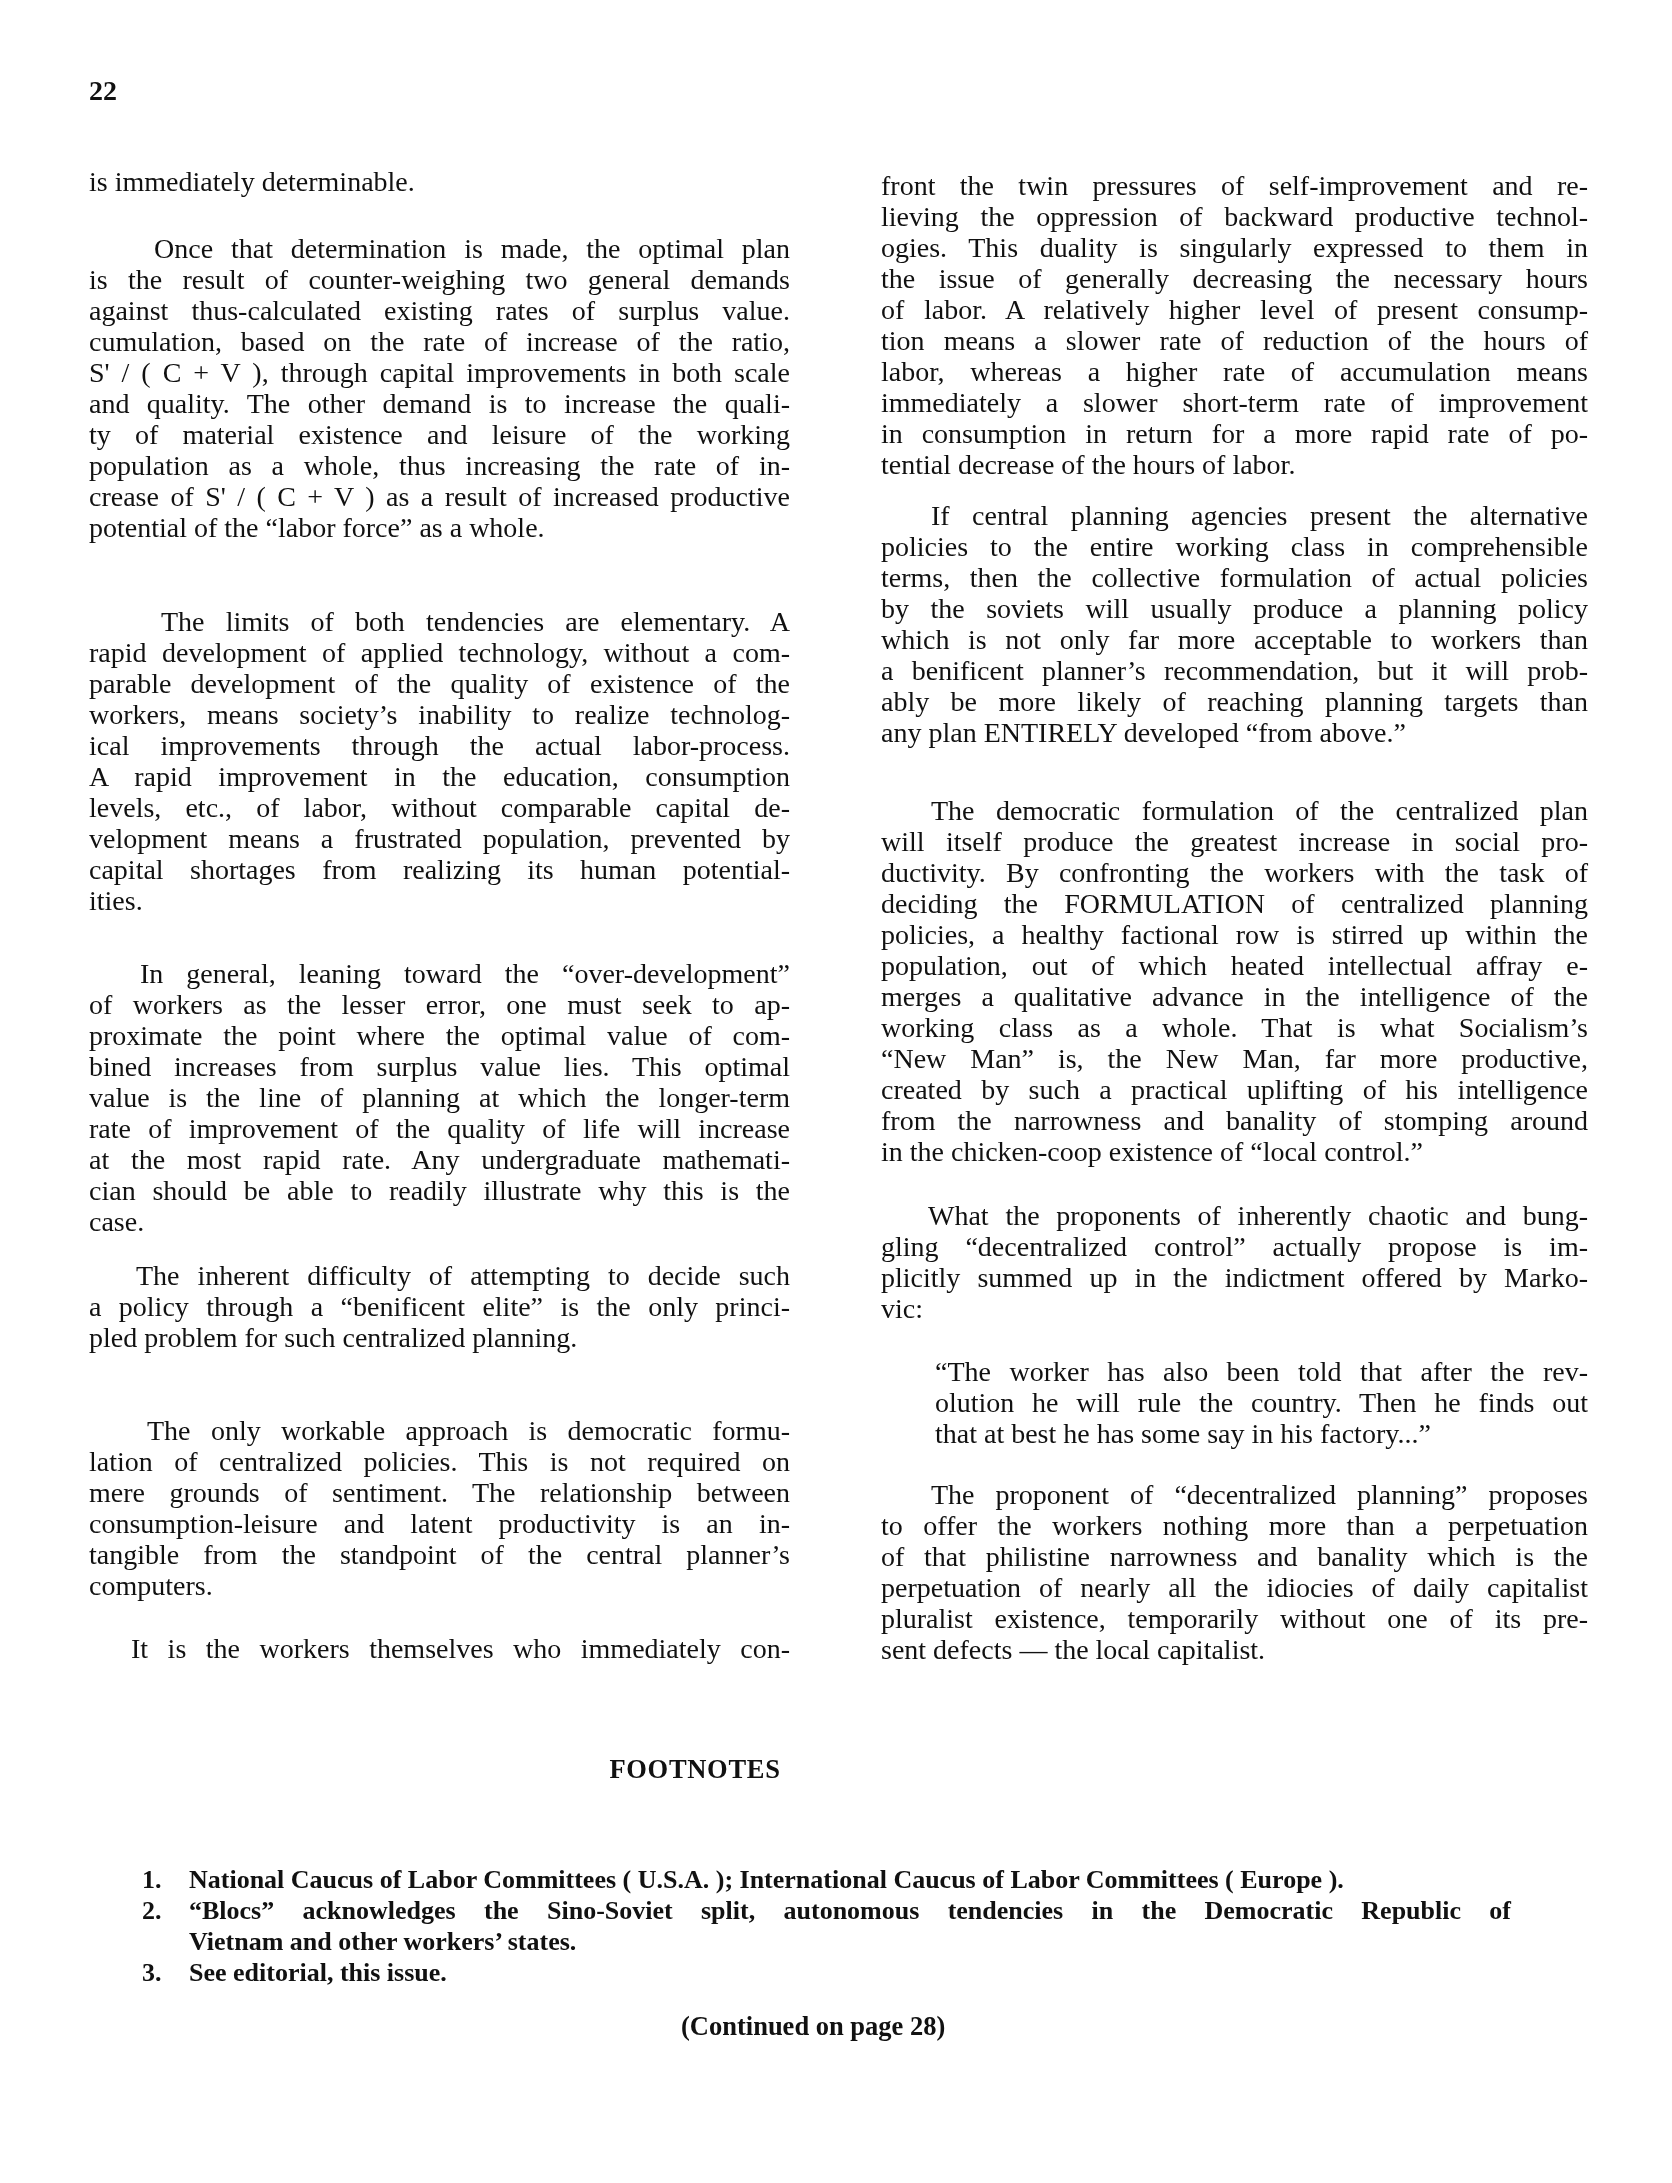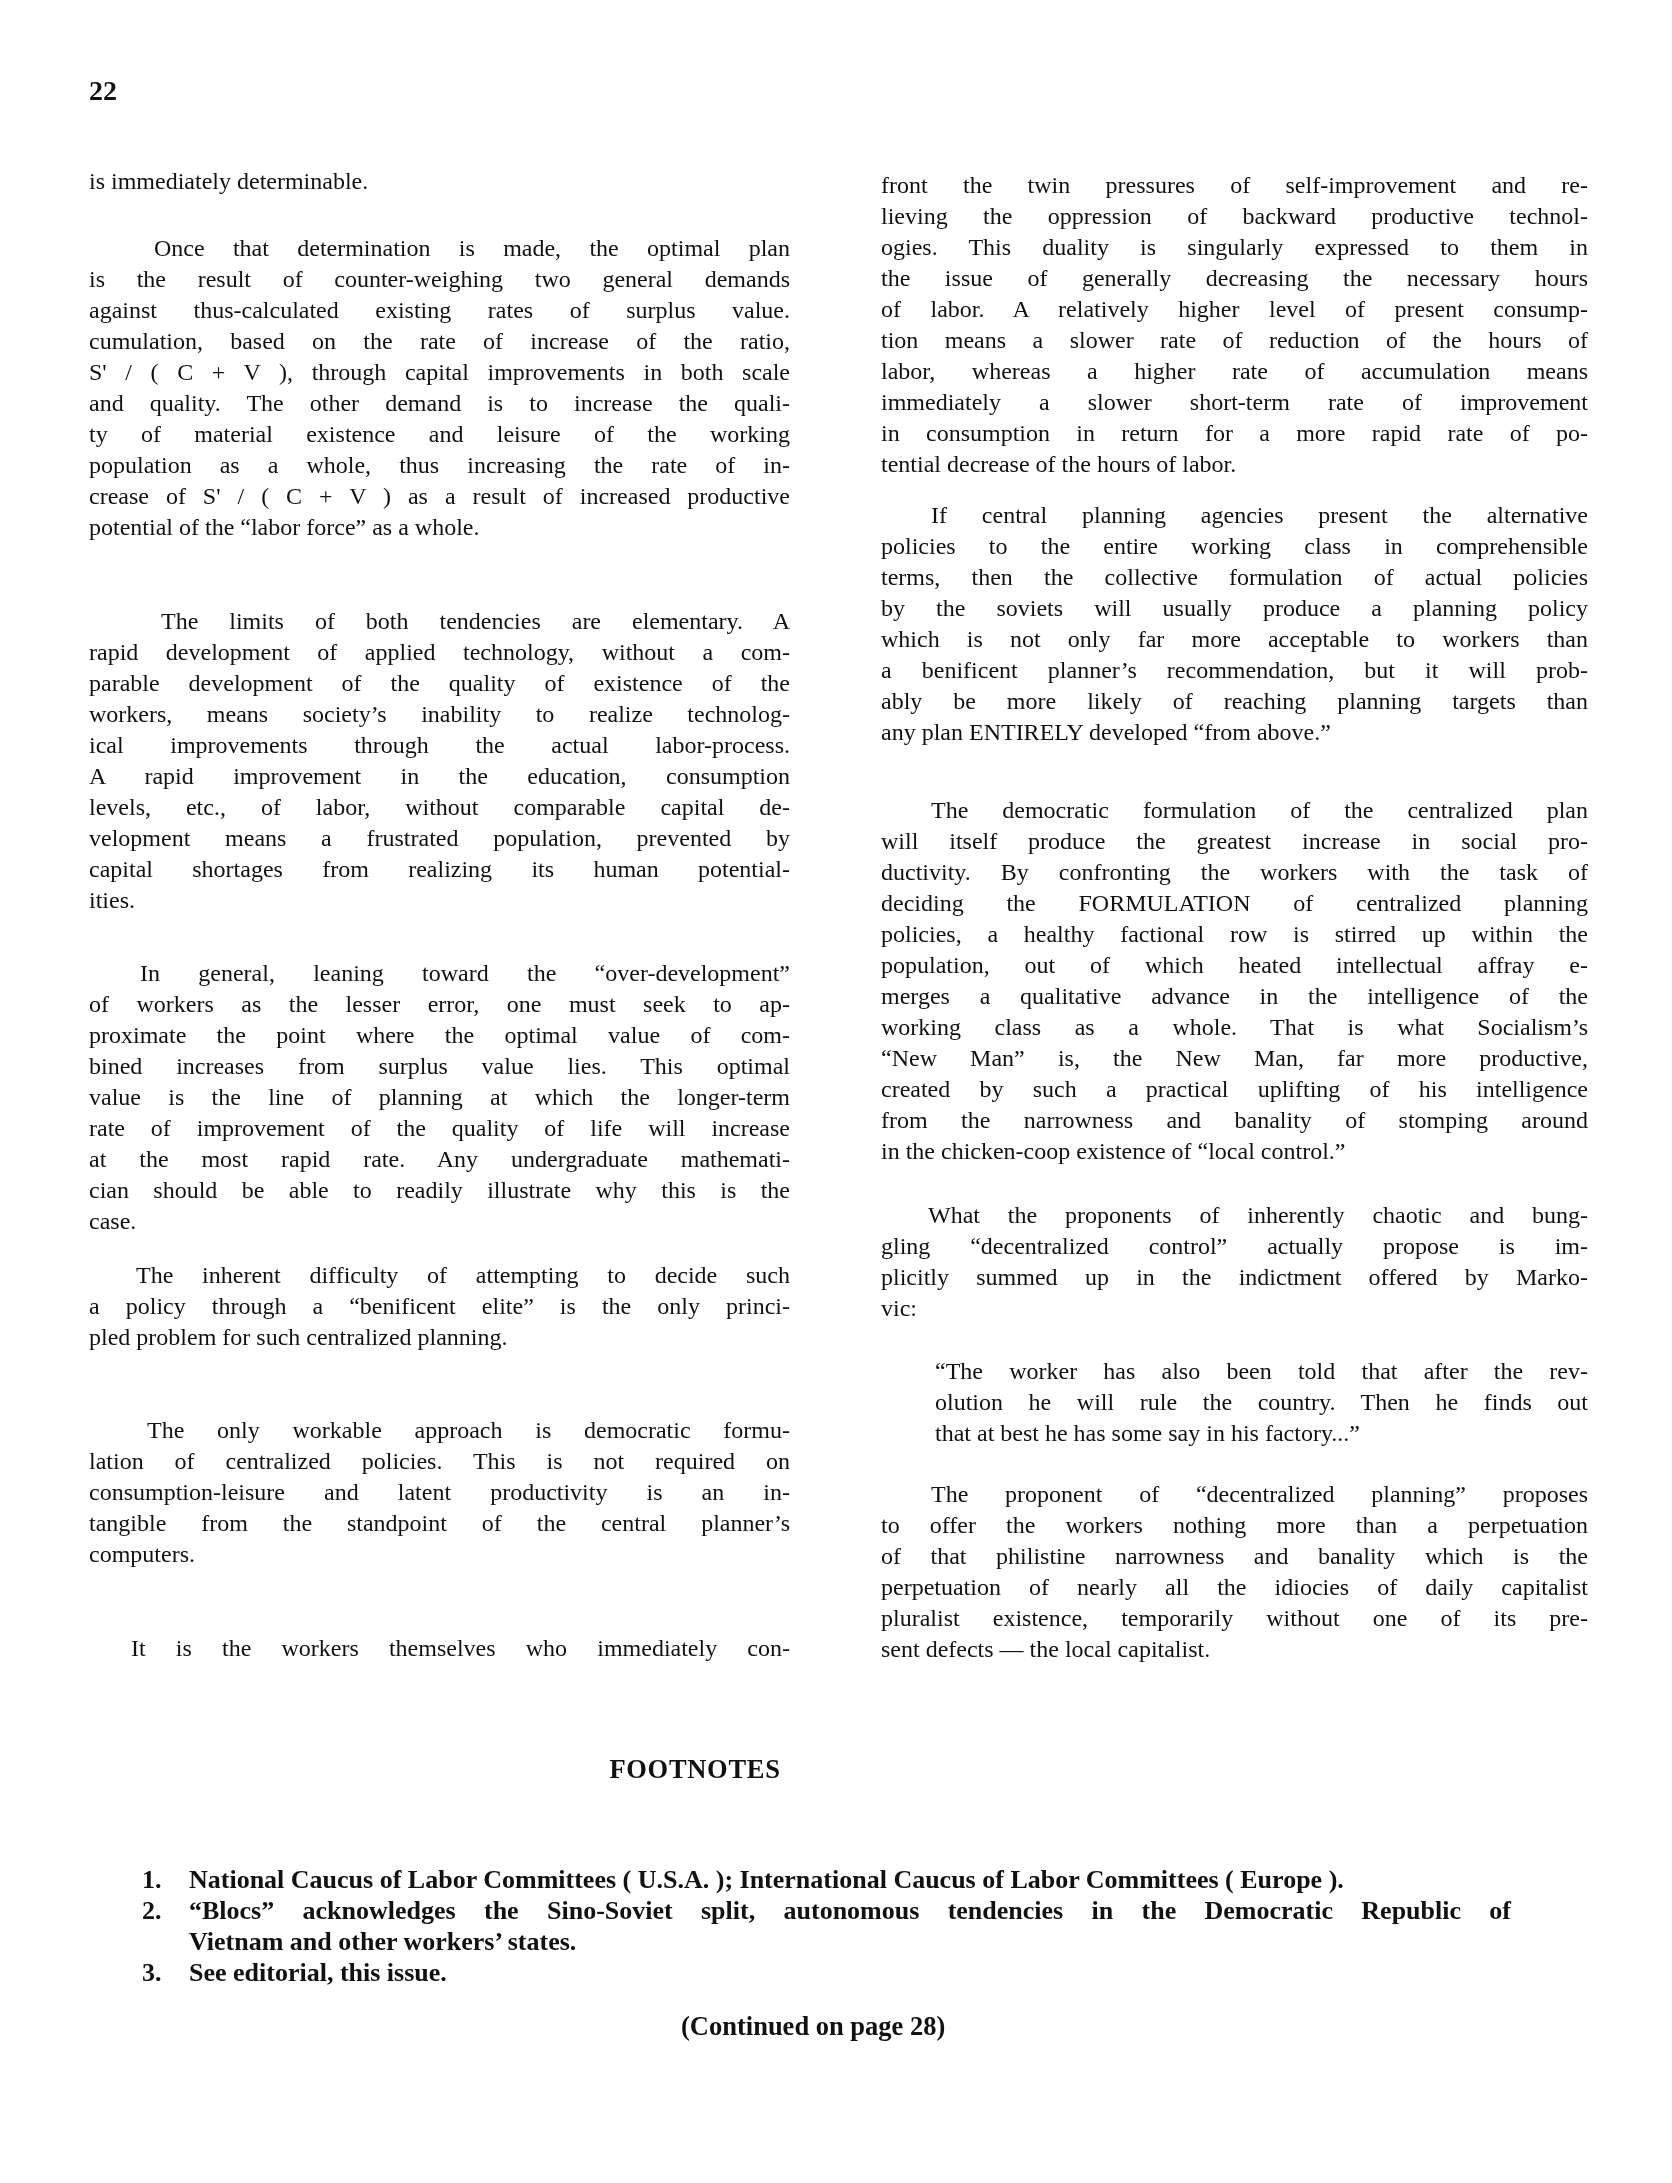--- a/index.html
+++ b/index.html
@@ -3,21 +3,21 @@
 <meta charset="utf-8">
 <style>
   html, body { margin: 0; padding: 0; background: #ffffff; }
   body { width: 1672px; height: 2183px; position: relative; overflow: hidden;
          font-family: "Liberation Serif", "DejaVu Serif", serif; color: #111111; }
   .abs { position: absolute; font-weight: bold; }
   .page-number { left: 89px; top: 75px; font-size: 28px; line-height: 31px; }
   .col { position: absolute; }
   .col-left { left: 89px; width: 701px; }
   .col-right { left: 881px; width: 707px; }
-  .para { position: absolute; left: 0; right: 0; font-size: 24px; line-height: 31px; }
+  .para { position: absolute; left: 0; right: 0; font-size: 28px; line-height: 31px; }
   .line { display: block; white-space: nowrap; text-align: justify; text-align-last: justify; height: 31px; overflow: visible; }
   .line.last { text-align-last: left; }
   .quote { left: 54px; right: 0; }
   .footnotes-title { left: 0; width: 1408px; top: 1754px; text-align: center; font-size: 26.5px; line-height: 31px; letter-spacing: 0.7px; }
   .footnotes-title span { position: relative; left: -9px; }
   .fn-list { left: 142px; top: 1864px; width: 1369px; font-size: 26px; line-height: 31px; }
   .fn-item { position: relative; padding-left: 47px; }
   .fn-num { position: absolute; left: 0; top: 0; }
   .fn-line { display: block; white-space: nowrap; text-align: justify; text-align-last: justify; height: 31px; }
   .fn-line.last { text-align-last: left; }
@@ -68,20 +68,21 @@
       <span class="line last">case.</span>
     </div>
   <div class="para" style="top:1260px">
       <span class="line" style="padding-left: 47px;">The inherent difficulty of attempting to decide such</span>
       <span class="line">a policy through a “benificent elite” is the only princi-</span>
       <span class="line last">pled problem for such centralized planning.</span>
     </div>
   <div class="para" style="top:1415px">
       <span class="line" style="padding-left: 58px;">The only workable approach is democratic formu-</span>
       <span class="line">lation of centralized policies.  This is not required on</span>
+      <span class="line">mere grounds of sentiment.  The relationship between</span>
       <span class="line">consumption-leisure and latent productivity is an in-</span>
       <span class="line">tangible from the standpoint of the central planner’s</span>
       <span class="line last">computers.</span>
     </div>
   <div class="para" style="top:1633px">
       <span class="line" style="padding-left: 42px;">It is the workers themselves who immediately con-</span>
     </div>
 </div>
 
 <div class="col col-right">

